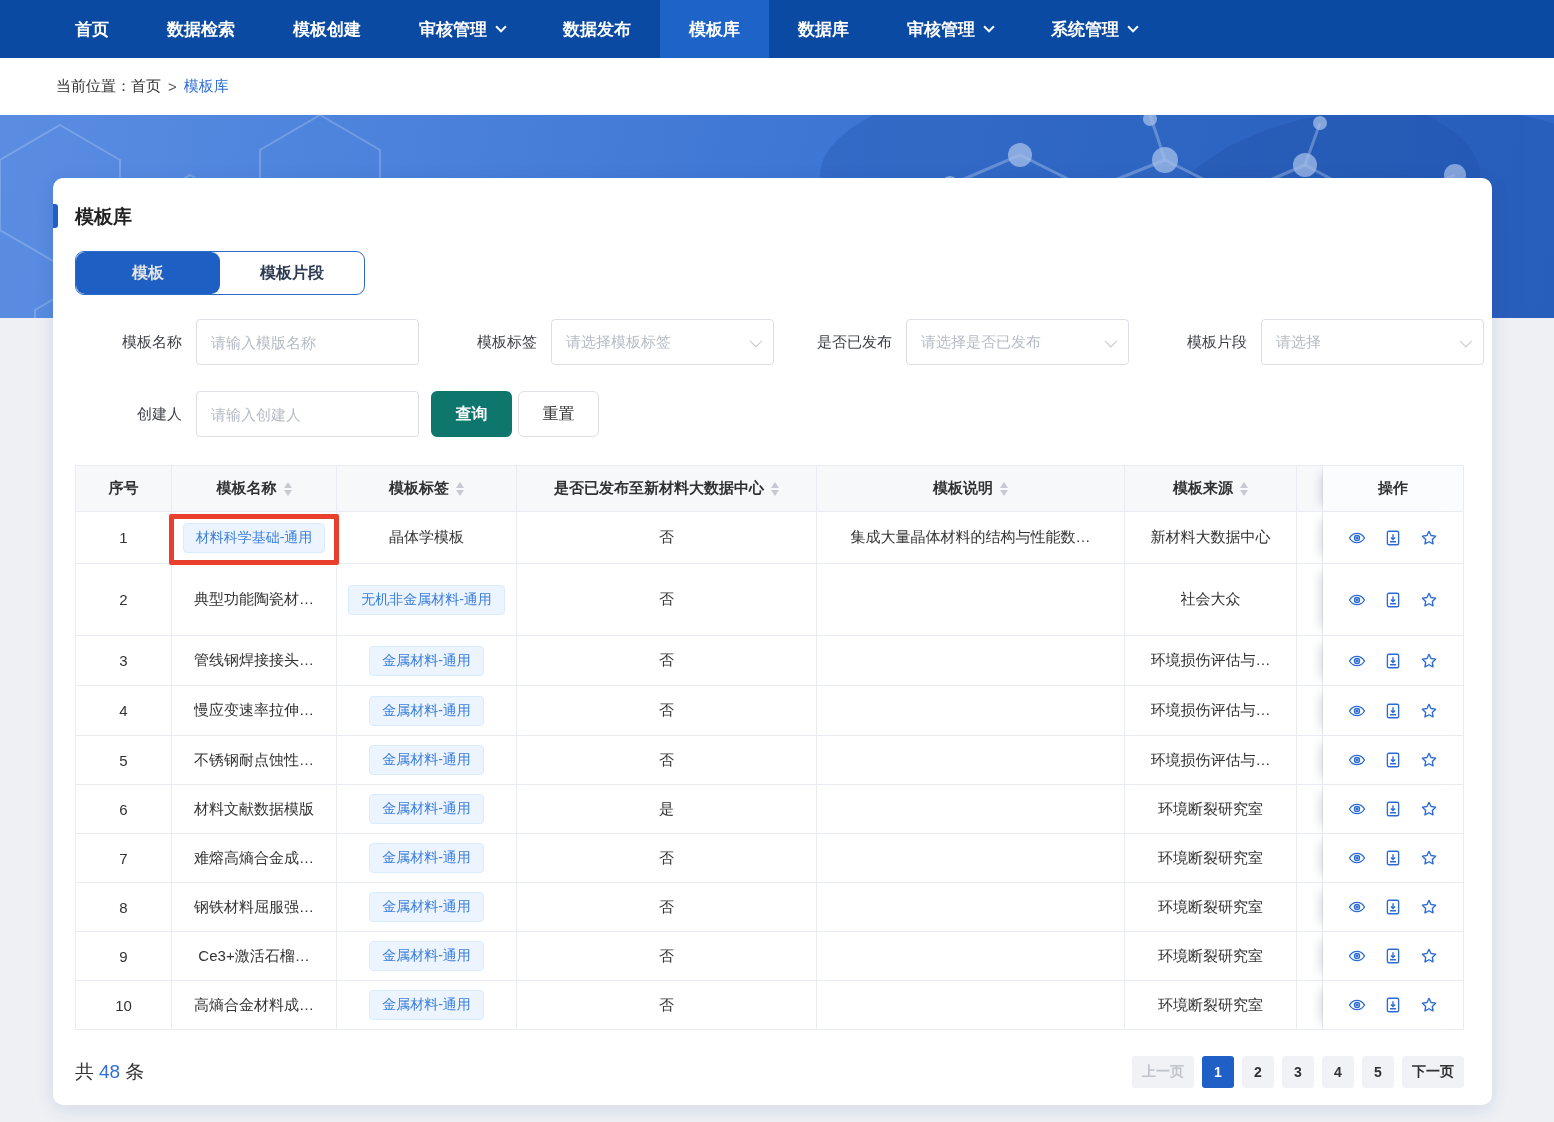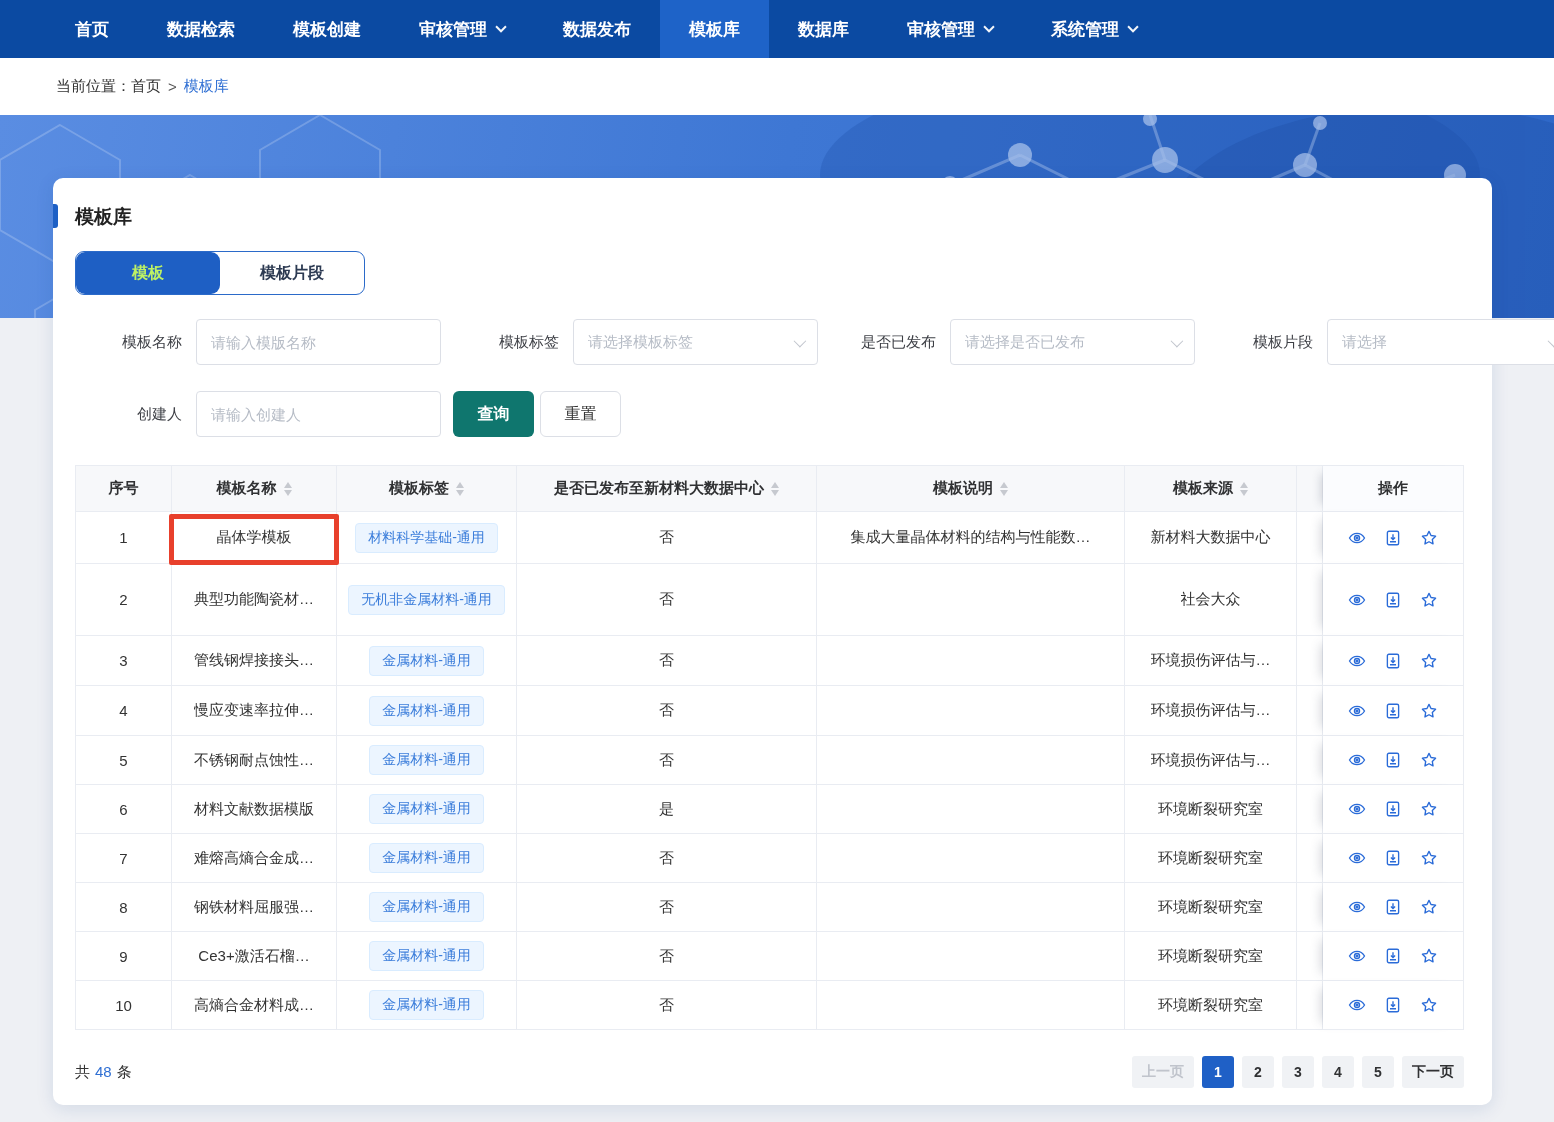--- a/index.html
+++ b/index.html
@@ -22,28 +22,28 @@
     background:linear-gradient(100deg,#5a8de2 0%, #3e77d4 50%, #2e68c8 100%); }
   .banner svg { position:absolute; inset:0; }
   
   .card { position:absolute; left:53px; top:178px; width:1439px; height:927px; background:#fff;
     border-radius:10px; box-shadow:0 4px 18px rgba(20,60,130,.12); padding:26px 22px 0; z-index:5; }
   .card-title { display:flex; align-items:center; height:26px; font-size:19px; font-weight:bold; color:#222; }
   .title-bar { position:absolute; left:0; top:26px; width:5px; height:24px; background:#1e60c5; border-radius:0 3px 3px 0; }
   
   .tabs { display:inline-flex; border:1px solid #2b6ac9; border-radius:9px; height:44px; margin-top:21px; background:#fff; }
   .tab { width:144px; display:flex; align-items:center; justify-content:center; font-size:16px; font-weight:bold; color:#2c3a52; cursor:pointer; border-radius:9px; }
-  .tab.active { background:#1e5fc4; color:#bef264; }
+  .tab.active { background:#1e5fc4; color:#e5e5e5; }
   
   .filters { margin-top:24px; display:flex; align-items:center; }
   .filters2 { margin-top:26px; display:flex; align-items:flex-end; }
   .fgroup { display:flex; align-items:center; }
   .flabel { width:132px; text-align:right; font-size:15px; color:#3d3f45; padding-right:14px; }
   .fgroup.first .flabel { width:121px; }
-  .control { width:245px; height:46px; border:1px solid #dcdfe6; border-radius:4px; display:flex; align-items:center; padding:0 14px; font-size:15px; color:#b6bcc6; background:#fff; position:relative; }
+  .control { width:223px; height:46px; border:1px solid #dcdfe6; border-radius:4px; display:flex; align-items:center; padding:0 14px; font-size:15px; color:#b6bcc6; background:#fff; position:relative; }
   input.control { color:#333; }
   input.control::placeholder { color:#b6bcc6; }
   .sel-chev { position:absolute; right:14px; width:9px; height:9px; border-right:1.6px solid #c0c4cc; border-bottom:1.6px solid #c0c4cc; transform:rotate(45deg) translateY(-2px); }
   .btn-primary { margin-left:12px; width:81px; height:46px; background:#0f766e; color:#fff; font-size:16px; font-weight:bold; border:none; border-radius:6px; cursor:pointer; font-family:inherit; }
   .btn-plain { margin-left:6px; width:81px; height:46px; background:#fff; color:#333; font-size:16px; border:1px solid #dcdfe6; border-radius:6px; cursor:pointer; font-family:inherit; }
   
   .tbl { margin-top:28px; width:1389px; border:1px solid #e9ecf2; border-bottom:none; --cols:96px 165px 180px 300px 308px 172px 26px 140px; }
   .trow { display:grid; grid-template-columns:var(--cols); }
   .tcell { display:flex; align-items:center; justify-content:center; border-right:1px solid #e9ecf2; border-bottom:1px solid #e9ecf2; text-align:center; padding:0 8px; font-size:15px; color:#333; min-width:0; }
   .tcell:last-child { border-right:none; }
@@ -57,21 +57,21 @@
   .sort { display:inline-flex; flex-direction:column; margin-left:7px; gap:2px; }
   .sort i { display:block; width:0; height:0; border-left:4.5px solid transparent; border-right:4.5px solid transparent; }
   .sort .up { border-bottom:6px solid #c6c9cf; }
   .sort .dn { border-top:6px solid #c6c9cf; }
   .tag { background:#ecf5ff; border:1px solid #d9ecff; color:#3c7edb; font-size:14px; border-radius:4px; padding:5px 12px; white-space:nowrap; }
   .cell-text { overflow:hidden; text-overflow:ellipsis; white-space:nowrap; }
   .icon-btn { background:none; border:none; cursor:pointer; color:#2a6bd8; padding:0; margin:0 9px; display:flex; align-items:center; }
   .icon-btn svg { width:18px; height:18px; }
   
   .pager { margin-top:26px; width:1389px; display:flex; align-items:center; justify-content:space-between; }
-  .total { font-size:15px; color:#333; }
+  .total { font-size:19px; color:#333; }
   .total b { color:#2f6fd3; font-weight:normal; margin:0 5px; }
   .pages { display:flex; gap:8px; }
   .pbtn { min-width:32px; height:32px; background:#f0f2f5; border-radius:3px; display:flex; align-items:center; justify-content:center; font-size:14px; font-weight:600; color:#303133; padding:12px 10px; cursor:pointer; }
   .pbtn.num { padding:0; }
   .pbtn.disabled { color:#c0c4cc; }
   .pbtn.active { background:#1f60c6; color:#fff; }
   
   .annotation { position:absolute; left:116px; top:336px; width:170px; height:51px; border:5px solid #e8402c; border-radius:2px; z-index:9; pointer-events:none; }
 </style>
 </head>
@@ -248,25 +248,25 @@
           </span>
         </div>
         <div class="tcell col-spacer"></div>
         <div class="tcell col-op">
           <span>操作</span>
         </div>
       </div>
     <div class="tbody" id="tbody">
         <div class="trow">
           <div class="tcell col-idx">1</div>
+          <div class="tcell col-tag">
+            <span class="tag">材料科学基础-通用</span>
+          </div>
           <div class="tcell col-name">
             <span class="cell-text">晶体学模板</span>
-          </div>
-          <div class="tcell col-tag">
-            <span class="tag">材料科学基础-通用</span>
           </div>
           <div class="tcell col-pub">否</div>
           <div class="tcell col-desc">
             <span class="cell-text">集成大量晶体材料的结构与性能数…</span>
           </div>
           <div class="tcell col-src">
             <span class="cell-text">新材料大数据中心</span>
           </div>
           <div class="tcell col-spacer"></div>
           <div class="tcell col-op">

